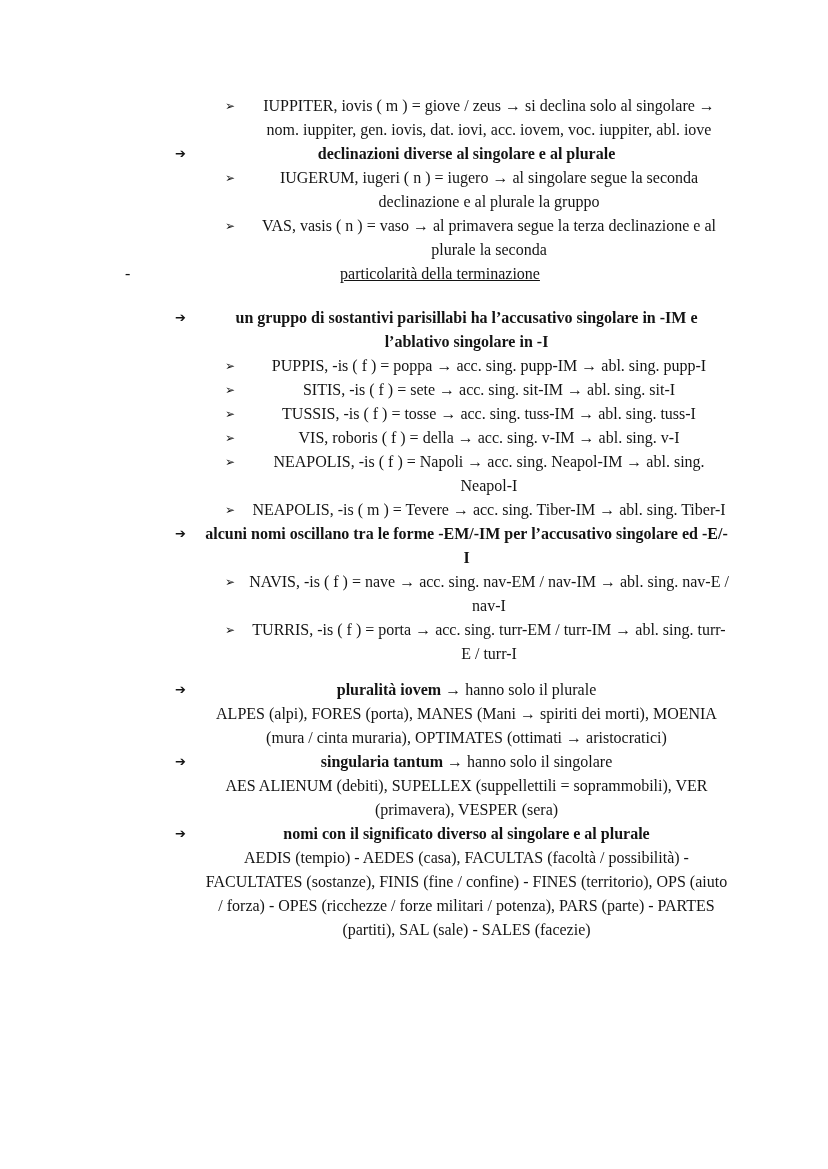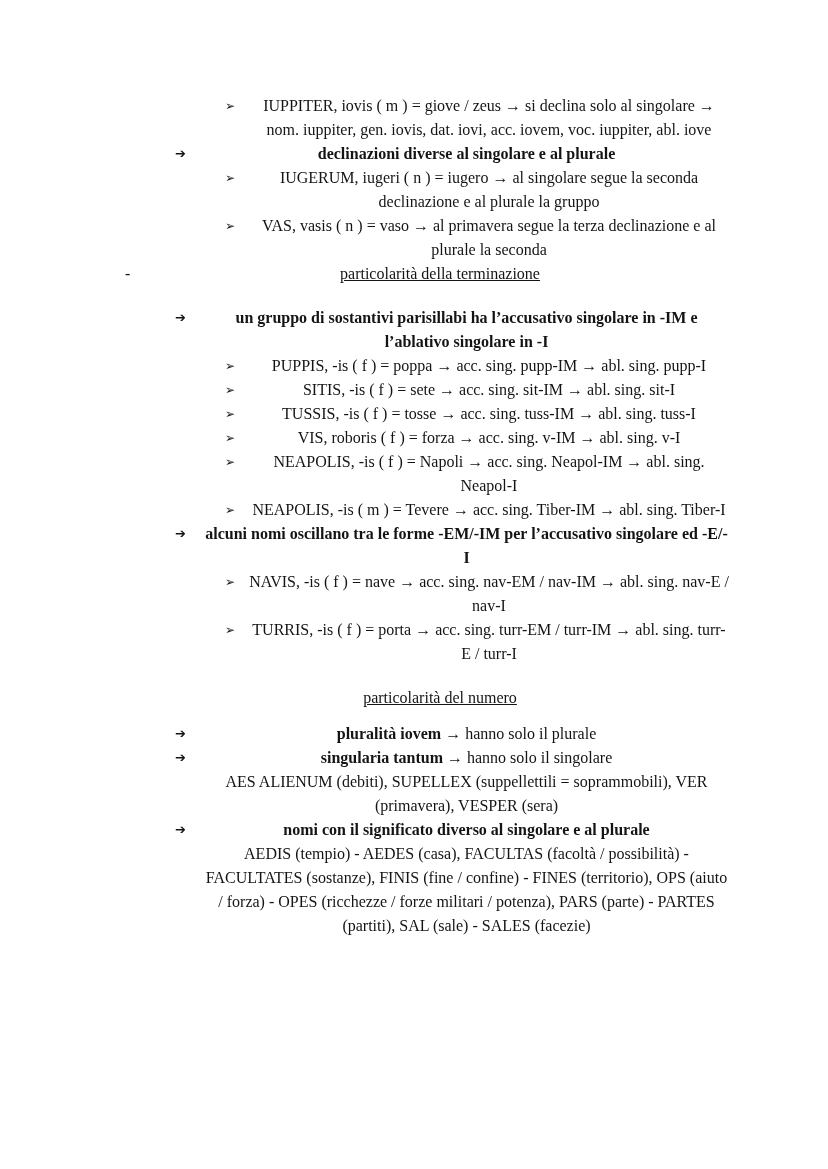--- a/index.html
+++ b/index.html
@@ -88,21 +88,21 @@
     <span class="txt">SITIS, -is ( f ) = sete → acc. sing. sit-IM → abl. sing. sit-I</span>
   </div>
 
   <div class="line lvl-sub">
     <span class="bullet sub">➢</span>
     <span class="txt">TUSSIS, -is ( f ) = tosse → acc. sing. tuss-IM → abl. sing. tuss-I</span>
   </div>
 
   <div class="line lvl-sub">
     <span class="bullet sub">➢</span>
-    <span class="txt">VIS, roboris ( f ) = forza → acc. sing. v-IM → abl. sing. v-I</span>
+    <span class="txt">VIS, roboris ( f ) = della → acc. sing. v-IM → abl. sing. v-I</span>
   </div>
 
   <div class="line lvl-sub">
     <span class="bullet sub">➢</span>
     <span class="txt">NEAPOLIS, -is ( f ) = Napoli → acc. sing. Neapol-IM → abl. sing. Neapol-I</span>
   </div>
 
   <div class="line lvl-sub">
     <span class="bullet sub">➢</span>
     <span class="txt">NEAPOLIS, -is ( m ) = Tevere → acc. sing. Tiber-IM → abl. sing. Tiber-I</span>
@@ -116,27 +116,27 @@
   <div class="line lvl-sub">
     <span class="bullet sub">➢</span>
     <span class="txt">NAVIS, -is ( f ) = nave → acc. sing. nav-EM / nav-IM → abl. sing. nav-E / nav-I</span>
   </div>
 
   <div class="line lvl-sub">
     <span class="bullet sub">➢</span>
     <span class="txt">TURRIS, -is ( f ) = porta → acc. sing. turr-EM / turr-IM → abl. sing. turr-E / turr-I</span>
   </div>
 
-  <div class="line lvl-h2 gap">
-    <span class="txt underline">particolarità del numero</span>
-  </div>
 
   <div class="line lvl-arrow gap-sm">
     <span class="bullet arrow">➔</span>
     <span class="txt"><b>pluralità iovem</b><span> → hanno solo il plurale</span></span>
+  </div>
+  <div class="line lvl-plain">
+    <span class="txt">ALPES (alpi), FORES (porta), MANES (Mani → spiriti dei morti), MOENIA (mura / cinta muraria), OPTIMATES (ottimati → aristocratici)</span>
   </div>
 
   <div class="line lvl-arrow">
     <span class="bullet arrow">➔</span>
     <span class="txt"><b>singularia tantum</b><span> → hanno solo il singolare</span></span>
   </div>
   <div class="line lvl-plain">
     <span class="txt">AES ALIENUM (debiti), SUPELLEX (suppellettili = soprammobili), VER (primavera), VESPER (sera)</span>
   </div>
 

